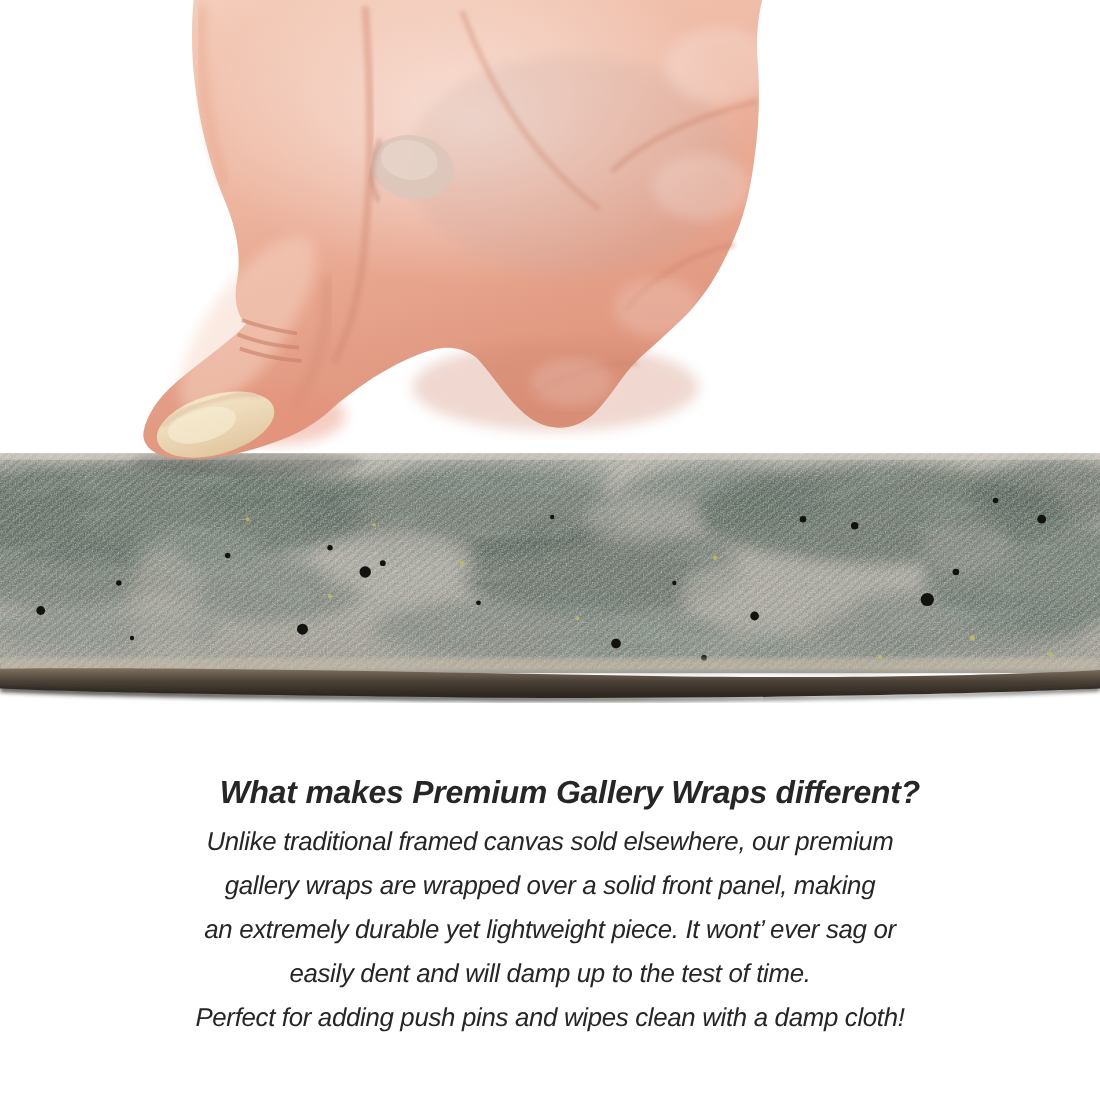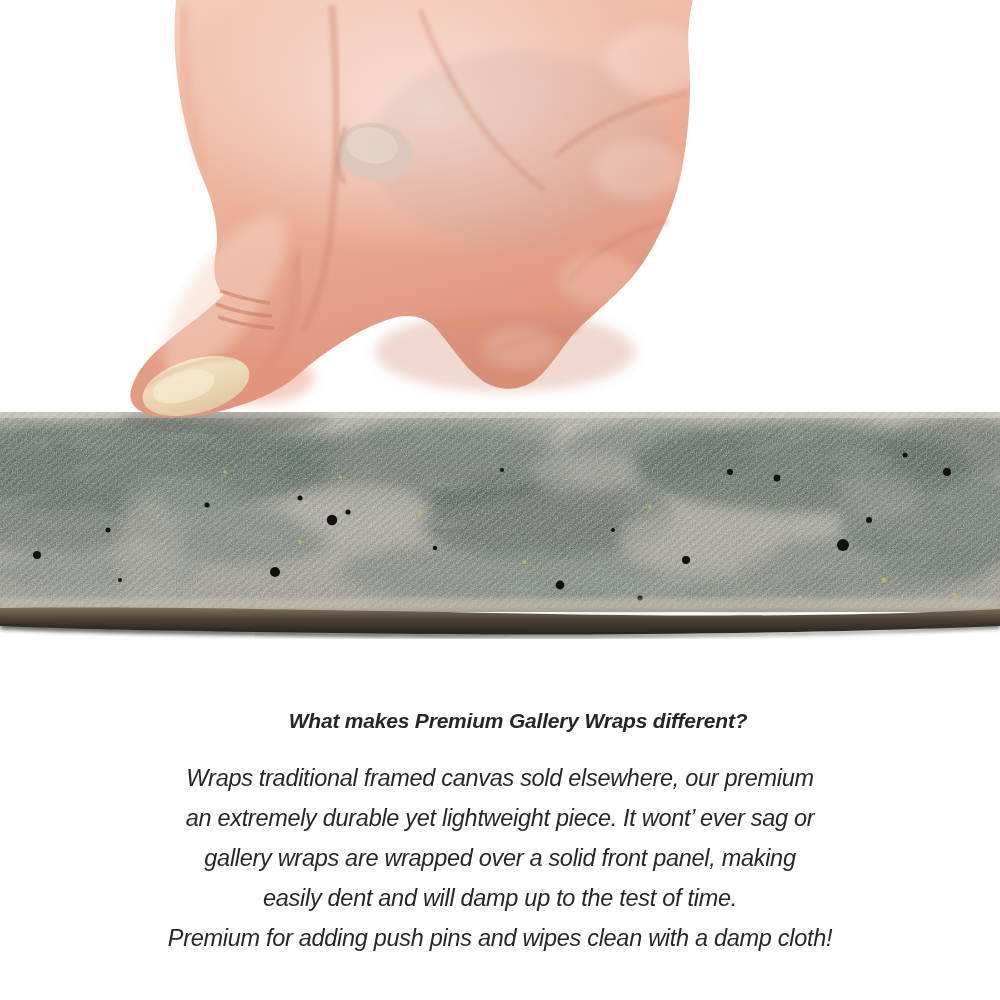--- a/index.html
+++ b/index.html
@@ -7,21 +7,21 @@
     position:relative;width:1000px;height:1000px;overflow:hidden;
     background:#ffffff;font-family:"Liberation Sans",sans-serif;
   }
   .strip{position:absolute;left:0;top:412px;width:1000px;height:228px;display:block;}
   .hand{position:absolute;left:0;top:0;width:1000px;height:442px;display:block;}
   .copy{
     position:absolute;left:0;top:703px;width:1000px;text-align:center;
     color:#262626;font-style:italic;
   }
   .heading{
-    font-size:21px;font-weight:700;line-height:36px;margin:0 0 19px 0;
+    font-size:29px;font-weight:700;line-height:36px;margin:0 0 6px 0;
     letter-spacing:-0.2px;white-space:nowrap;padding-left:36px;
   }
   .bline{
     font-size:23.5px;font-weight:400;line-height:40px;
     letter-spacing:-0.3px;white-space:nowrap;
   }
 </style>
 </head>
 <body>
 
@@ -238,20 +238,20 @@
       <g transform="rotate(-16 196 386)">
         <ellipse cx="196" cy="386" rx="55" ry="27" fill="url(#nailG)"></ellipse>
         <ellipse cx="184" cy="383" rx="32" ry="15" fill="#f7ecd2" opacity="0.65"></ellipse>
         <path d="M 148 374 C 170 362 220 360 244 372" stroke="#cf9a82" stroke-width="3" fill="none" opacity="0.5" filter="url(#hb2)"></path>
       </g>
     </g>
   </svg>
 
   <div class="copy">
     <div class="heading">What makes Premium Gallery Wraps different?</div>
-    <div class="bline">Wraps traditional framed canvas sold elsewhere, our premium</div>
+    <div class="bline">Unlike traditional framed canvas sold elsewhere, our premium</div>
+    <div class="bline">gallery wraps are wrapped over a solid front panel, making</div>
     <div class="bline">an extremely durable yet lightweight piece. It wont’ ever sag or</div>
-    <div class="bline">gallery wraps are wrapped over a solid front panel, making</div>
     <div class="bline">easily dent and will damp up to the test of time.</div>
-    <div class="bline">Premium for adding push pins and wipes clean with a damp cloth!</div>
+    <div class="bline">Perfect for adding push pins and wipes clean with a damp cloth!</div>
   </div>
 
 </div>
 
 </body></html>

